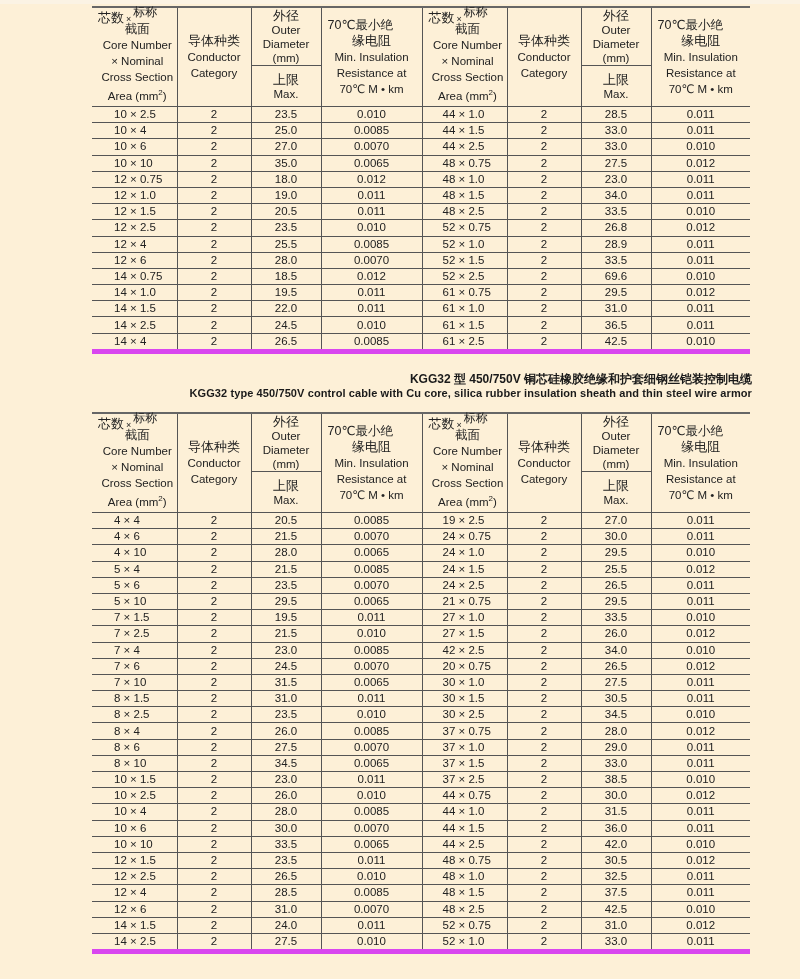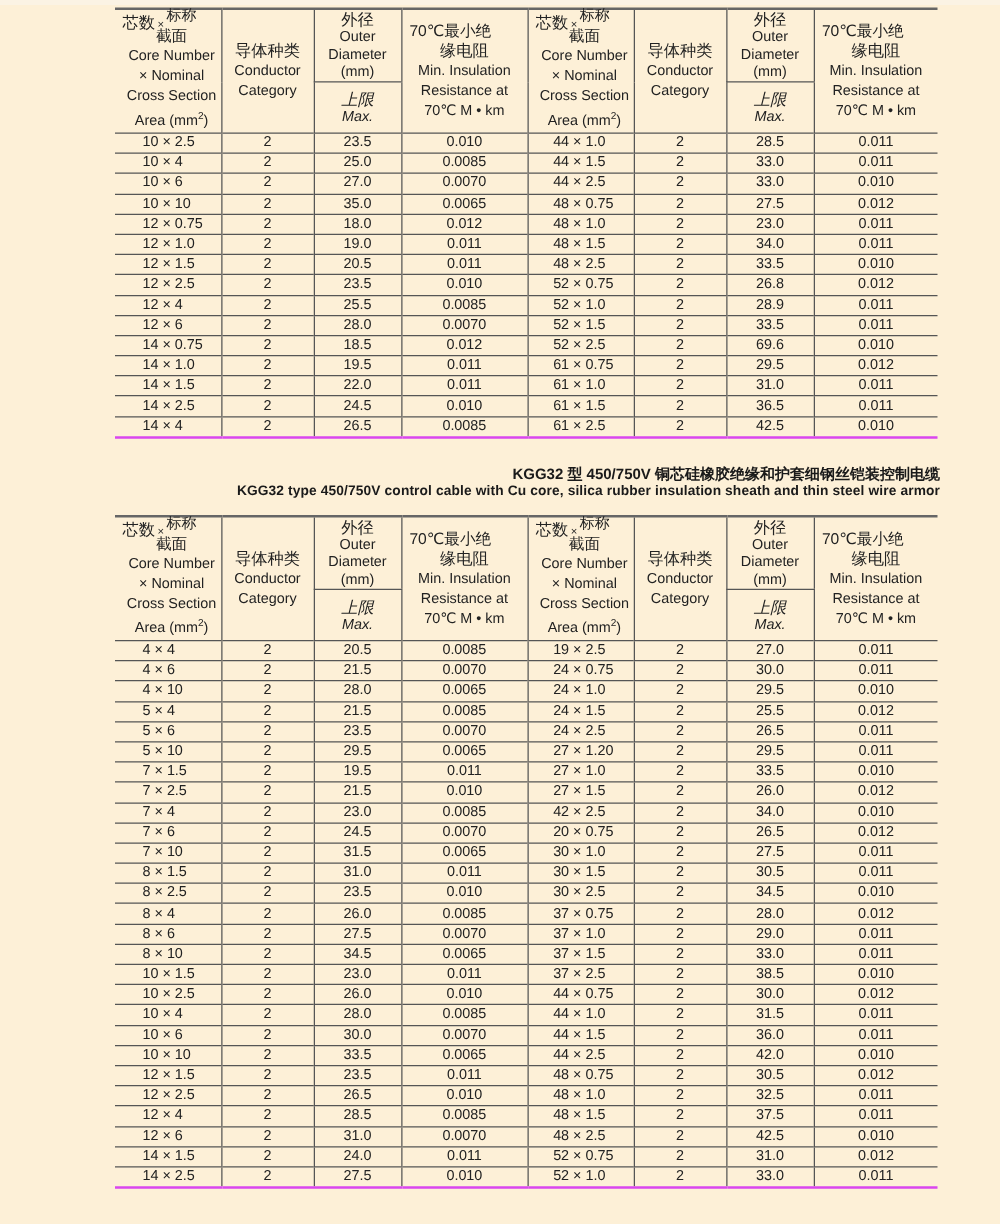--- a/index.html
+++ b/index.html
@@ -32,21 +32,21 @@
     vertical-align: middle;
     text-align: center;
     padding: 0;
     line-height: 16px;
     font-size: 11.5px;
     border-left: 1.5px solid #555;
   }
   table.spec tr.hdr1 th { border-top: 2px solid #666; }
   table.spec th.first { border-left: none; }
   table.spec th.od-top { border-bottom: 1.5px solid #555; height: 56px; }
-  table.spec th.od-bot { height: 40px; font-style: italic; }
+  table.spec th.od-bot { height: 40px; }
   table.spec tr.hdr2 th { border-left: 1.5px solid #555; }
   .hdr-core { text-align: left !important; padding-left: 6px !important; }
   .hdr-core .line1 { display:block; }
   .hdr-core .line1 .cn-a { font-size: 13px; margin-top: 16px; }
   .hdr-core .line1 .x { font-size: 9px; margin: 0 2px; }
   .hdr-core .line1 .cn-b { font-size: 12px; position: relative; top: -6px; }
   .hdr-core .line2 { display:block; text-align: center; font-size: 12.5px; margin-top: -6px; }
   .hdr-core .en { display:block; text-align:center; }
   .cn { font-size: 13px; }
   .res-title { font-size: 12.5px; display:block; text-align:left; padding-left: 6px; }
@@ -58,21 +58,21 @@
     padding: 0;
     line-height: 15px;
     border-top: 1.5px solid #555;
     border-left: 1.5px solid #555;
     font-size: 11.5px;
     white-space: nowrap;
   }
   table.spec tbody td.first { border-left: none; text-align: left; padding-left: 22px; }
   table.spec tbody td.mid5 { text-align: left; padding-left: 20px; margin-left: 48px; }
   table.spec tbody tr:first-child td { border-top: 1.5px solid #555; }
-  table.spec tbody tr:last-child td { border-bottom: 2px solid #d946ef; }
+  table.spec tbody tr:last-child td { border-bottom: 5px solid #d946ef; }
   .caption {
     position: absolute;
     right: 48px;
     text-align: right;
     font-weight: bold;
     color: #1a1a1a;
   }
   .caption.cn-cap { top: 371px; font-size: 12px; }
   .caption.en-cap { top: 387px; right: 48px; font-size: 11px; letter-spacing: 0.1px; }
   .watermark {
@@ -446,21 +446,21 @@
         <td class="mid5">24 × 2.5</td>
         <td>2</td>
         <td>26.5</td>
         <td>0.011</td>
       </tr>
       <tr>
         <td class="first">5 × 10</td>
         <td>2</td>
         <td>29.5</td>
         <td>0.0065</td>
-        <td class="mid5">27 × 1.20</td>
+        <td class="mid5">21 × 0.75</td>
         <td>2</td>
         <td>29.5</td>
         <td>0.011</td>
       </tr>
       <tr>
         <td class="first">7 × 1.5</td>
         <td>2</td>
         <td>19.5</td>
         <td>0.011</td>
         <td class="mid5">27 × 1.0</td>

